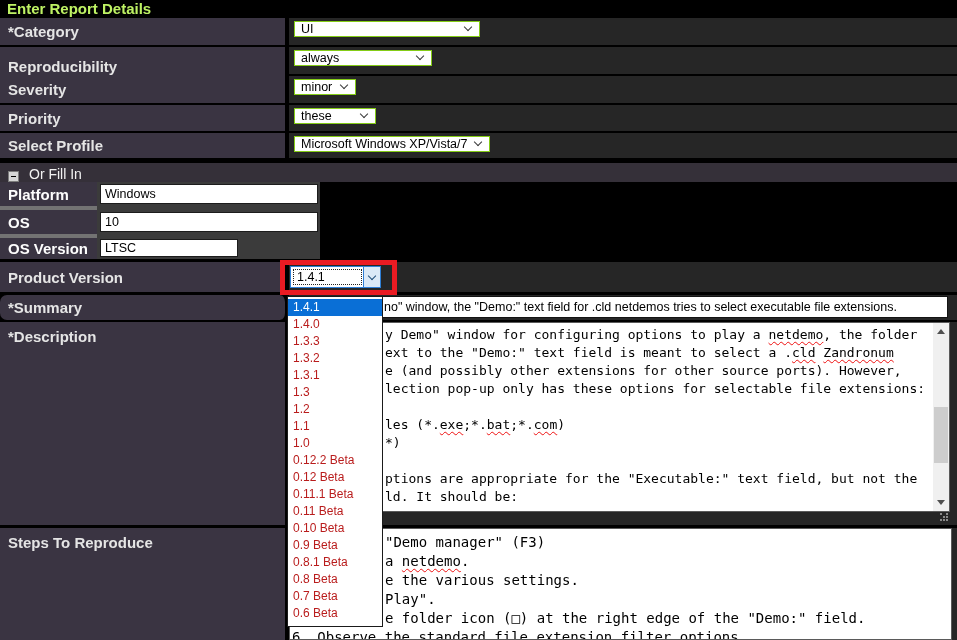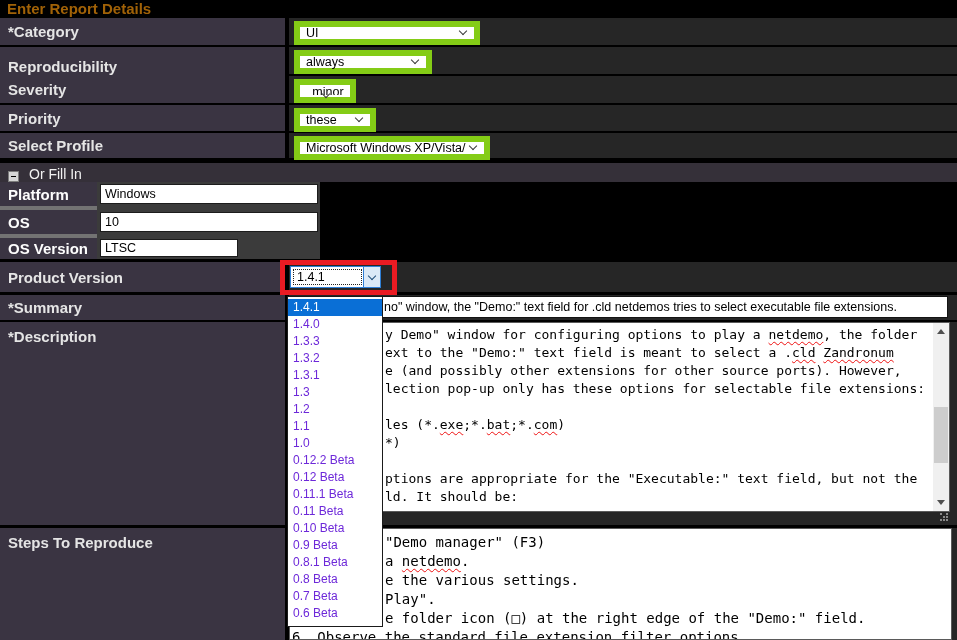--- a/index.html
+++ b/index.html
@@ -5,34 +5,34 @@
   * { box-sizing: border-box; margin: 0; padding: 0; }
   html,body { background:#000; }
   #screen {
     position: relative; width: 957px; height: 640px; overflow: hidden;
     background: #000; font-family: "Liberation Sans", sans-serif;
   }
   .abs { position: absolute; }
 
   
   .titlebar { left:0; top:0; width:876px; height:18px; background:#000;
-    color:#a16207; font-weight:bold; font-size:15px; line-height:17px; padding-left:7px; }
+    color:#bef264; font-weight:bold; font-size:15px; line-height:17px; padding-left:7px; }
 
   
   .lbl { left:0; width:287px; background:#3a3442; border-right:2px solid #000;
     color:#e5e5e5; font-weight:bold; font-size:15px; padding-left:8px;
     display:flex; align-items:center; }
   .lbl.top { align-items:flex-start; padding-top:6px; }
 
   
   .rbg { left:289px; width:668px; background:#262626; }
 
   
-  .fsel { background:#fff; border:6px solid #84cc16; color:#000;
-    font-size:12.5px; display:flex; align-items:center; padding-left:6px; height:24px; }
+  .fsel { background:#fff; border:1px solid #84cc16; color:#000;
+    font-size:12.5px; display:flex; align-items:center; padding-left:6px; height:16px; }
   .fsel .txt { flex:1 1 auto; white-space:nowrap; overflow:hidden; }
   .chev { width:6px; height:6px; border-right:1.6px solid #3a3a3a; border-bottom:1.6px solid #3a3a3a;
     transform: rotate(45deg); margin: -4px 8px 0 4px; flex:0 0 auto; }
 
   
   .fsel.focus { border:1px solid #2f7fd6; padding-left:0; }
   .fsel.focus .txt { outline:1px dotted #222; outline-offset:-1px; height:16px; line-height:16px;
     margin:0 1px 0 2px; padding-left:4px; }
   .fsel.focus .btn { width:17px; height:100%; background:#dbe9f7; border-left:1px solid #2f7fd6;
     display:flex; align-items:center; justify-content:center; flex:0 0 auto; }
@@ -81,21 +81,21 @@
   .sthumb { position:absolute; left:1px; width:14px; top:84px; height:56px; background:#cdcdcd; }
 
   
   .grip { left:940px; top:513px; width:9px; height:9px; }
   .grip::before { content:""; position:absolute; left:0; top:0; width:2px; height:2px; background:#8a8a8a;
     box-shadow: 6px 0 0 #8a8a8a, 3px 3px 0 #8a8a8a, 6px 3px 0 #8a8a8a, 0 6px 0 #8a8a8a, 3px 6px 0 #8a8a8a, 6px 6px 0 #8a8a8a; }
 
   
   .listbox { left:287px; top:296px; width:96px; height:331px; background:#fff;
     border:1px solid #1a1a1a; z-index:30; padding-top:2px; }
-  .opt { height:17px; line-height:17px; font-size:12px; color:#6d28d9; padding-left:5px; white-space:nowrap; }
+  .opt { height:17px; line-height:17px; font-size:12px; color:#b91c1c; padding-left:5px; white-space:nowrap; }
   .opt.sel { background:#0a6fd6; color:#fff; }
 
   
   .redbox { left:280px; top:260px; width:117px; height:35px; border:5px solid #ea1b23; z-index:40; }
 </style>
 </head>
 <body>
 
 <div id="screen">
 
@@ -110,21 +110,21 @@
 
   <div class="abs lbl" style="top:47px;height:39px;">Reproducibility</div>
   <div class="abs rbg" style="top:47px;height:27px;"></div>
   <div class="abs fsel" style="left:294px;top:50px;width:138px;">
     <span class="txt">always</span>
     <span class="chev"></span>
   </div>
 
   <div class="abs lbl" style="top:76px;height:27px;">Severity</div>
   <div class="abs rbg" style="top:76px;height:27px;"></div>
-  <div class="abs fsel" style="left:294px;top:79px;width:62px;flex-direction:column;">
+  <div class="abs fsel" style="left:294px;top:79px;width:62px;">
     <span class="txt">minor</span>
     <span class="chev"></span>
   </div>
 
   <div class="abs lbl" style="top:105px;height:26px;">Priority</div>
   <div class="abs rbg" style="top:105px;height:26px;"></div>
   <div class="abs fsel" style="left:294px;top:108px;width:82px;">
     <span class="txt">these</span>
     <span class="chev"></span>
   </div>
@@ -151,21 +151,21 @@
 
   <div class="abs lbl" style="top:262px;height:30px;">Product Version</div>
   <div class="abs rbg" style="top:262px;height:30px;"></div>
   <div class="abs fsel focus" style="left:290px;top:266px;width:91px;height:22px;">
     <span class="txt">1.4.1</span>
     <span class="btn">
         <span class="chev"></span>
       </span>
   </div>
 
-  <div class="abs lbl" style="top:295px;height:25px;">*Summary</div>
+  <div class="abs lbl" style="top:295px;height:25px;border-radius:7px;">*Summary</div>
   <div class="abs rbg" style="top:295px;height:25px;"></div>
   <div class="abs suminput">
     <span class="frag">no" window, the "Demo:" text field for .cld netdemos tries to select executable file extensions.</span>
   </div>
 
   <div class="abs lbl top" style="top:322px;height:203px;">*Description</div>
   <div class="abs rbg" style="top:322px;height:203px;"></div>
   <div class="abs tarea desc">
       <div class="tline ind"><span>y Demo" window for configuring options to play a </span><span class="sq">netdemo</span><span>, the folder</span></div>
       <div class="tline ind"><span>ext to the "Demo:" text field is meant to select a .</span><span class="sq">cld</span><span> </span><span class="sq">Zandronum</span></div>

